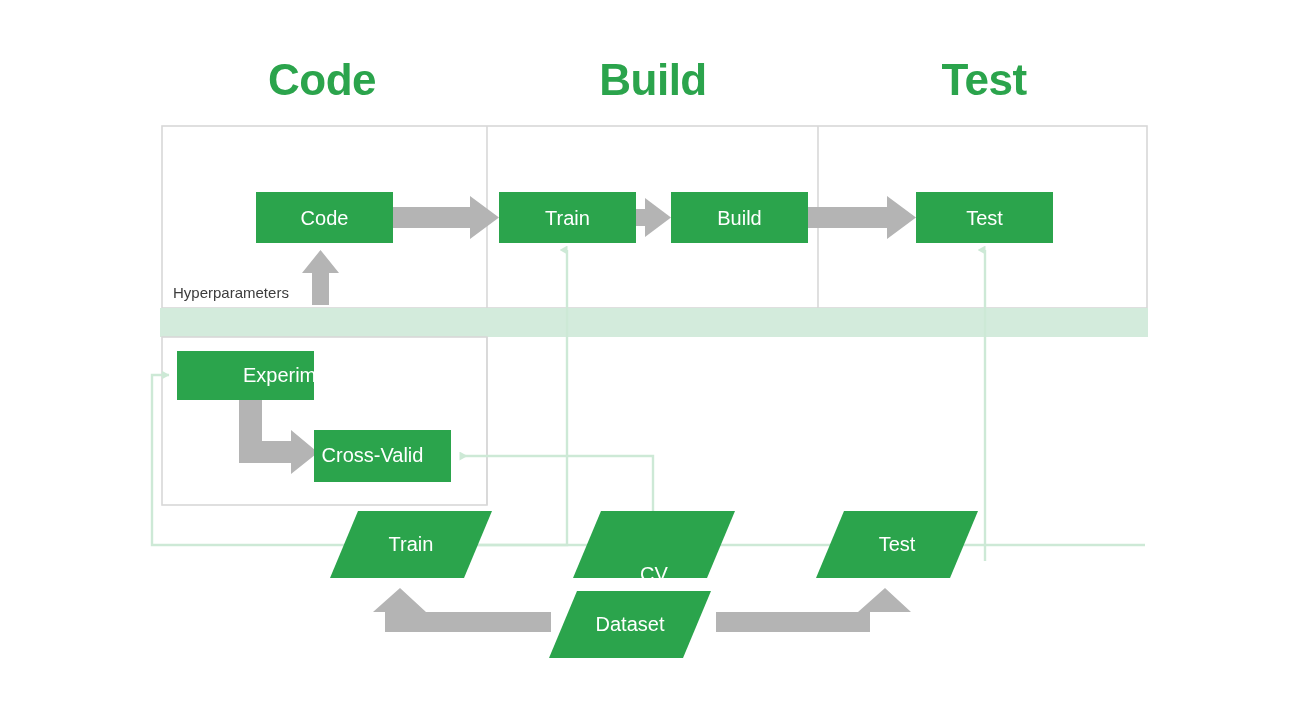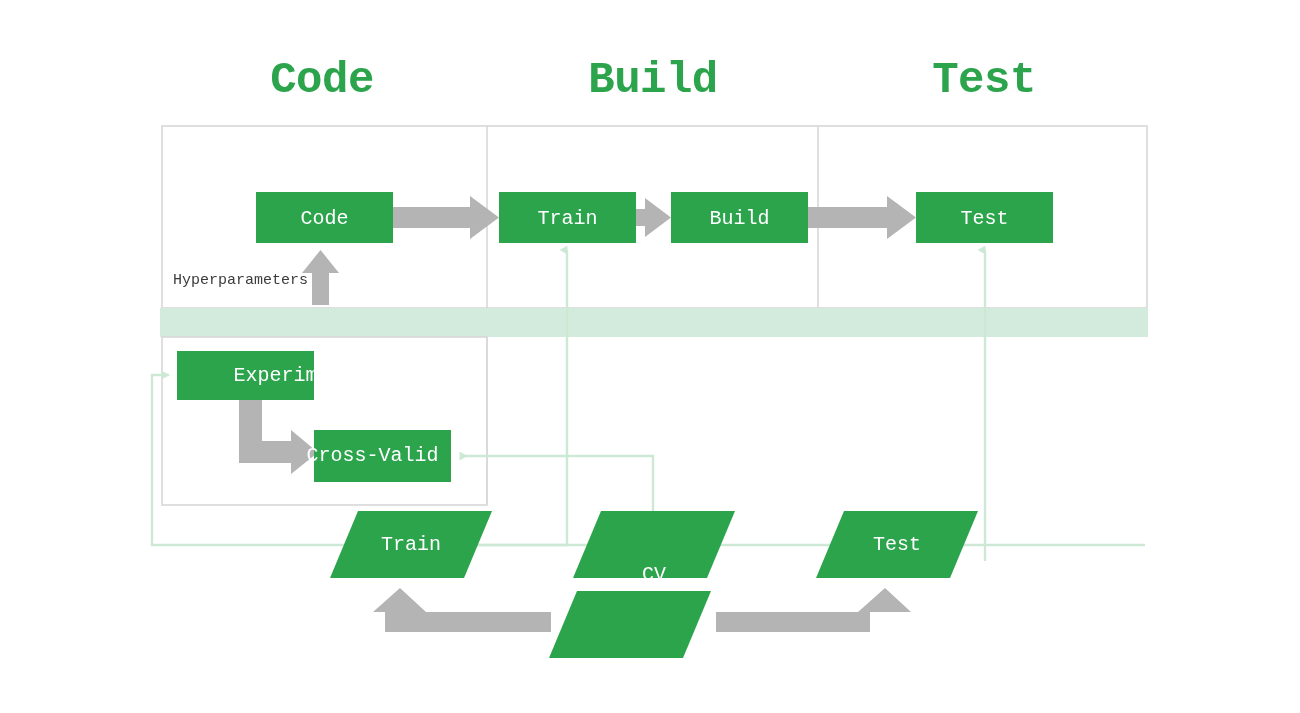--- a/index.html
+++ b/index.html
@@ -9,21 +9,20 @@
   }
   body {
     font-family: "Liberation Sans", sans-serif;
   }
   #canvas {
     position: relative;
     width: 1224px;
     height: 713px;
     background: #ffffff;
     overflow: hidden;
-    font-family: Liberation Mono, monospace;
   }
   svg.layer {
     position: absolute;
     top: 0;
     left: 0;
     width: 1300px;
     height: 713px;
   }
   .stage-title {
     position: absolute;
@@ -145,16 +144,17 @@
   <div class="node-label" style="left:499px; top:207px; width:137px;">Train</div>
   <div class="node-label" style="left:671px; top:207px; width:137px;">Build</div>
   <div class="node-label" style="left:916px; top:207px; width:137px;">Test</div>
 
   <div class="node-label" style="left:177px; top:364px; width:137px;margin-left:48px;">Experiment</div>
   <div class="node-label" style="left:304px; top:444px; width:137px;">Cross-Valid</div>
 
   <div class="node-label" style="left:330px; top:533px; width:162px;">Train</div>
   <div class="node-label" style="left:573px; top:563px; width:162px;">CV</div>
   <div class="node-label" style="left:816px; top:533px; width:162px;">Test</div>
+  <div class="node-label" style="left:549px; top:613px; width:162px;">Dataset</div>
 
-  <div class="plain-label" style="left:173px; top:272px;">Hyperparameters</div>
+  <div class="plain-label" style="left:173px; top:284px;">Hyperparameters</div>
 
 </div>
 
 </body></html>

